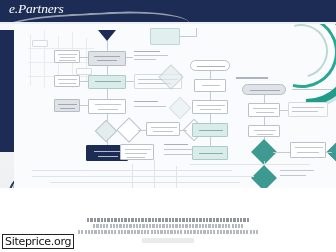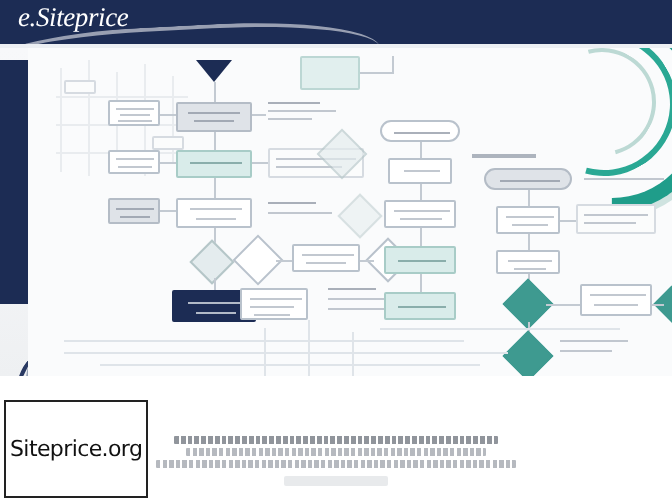--- a/index.html
+++ b/index.html
@@ -224,37 +224,37 @@
     background: #e8eaec;
     border-radius: 1px;
   }
 
   
   .watermark {
     position: absolute;
     left: 2px;
     bottom: 3px;
     box-sizing: border-box;
-    padding: 17px 2px;
+    padding: 0 2px;
     border: 1px solid #222222;
     background: #ffffff;
     color: #111111;
     font-family: "DejaVu Sans", sans-serif;
     font-size: 11px;
     line-height: 13px;
     letter-spacing: -0.3px;
     white-space: nowrap;
   }
 </style>
 </head>
 <body>
 
 <div class="header">
   <div class="header-sheen"></div>
-  <div class="logo">e.Siteprice</div>
+  <div class="logo">e.Partners</div>
 </div>
 <div class="header-rule"></div>
 
 <div class="hero">
 
   <div class="navy-bar"></div>
   <div class="navy-arc-wrap">
     <div class="navy-arc"></div>
     <div class="navy-arc thin"></div>
   </div>

